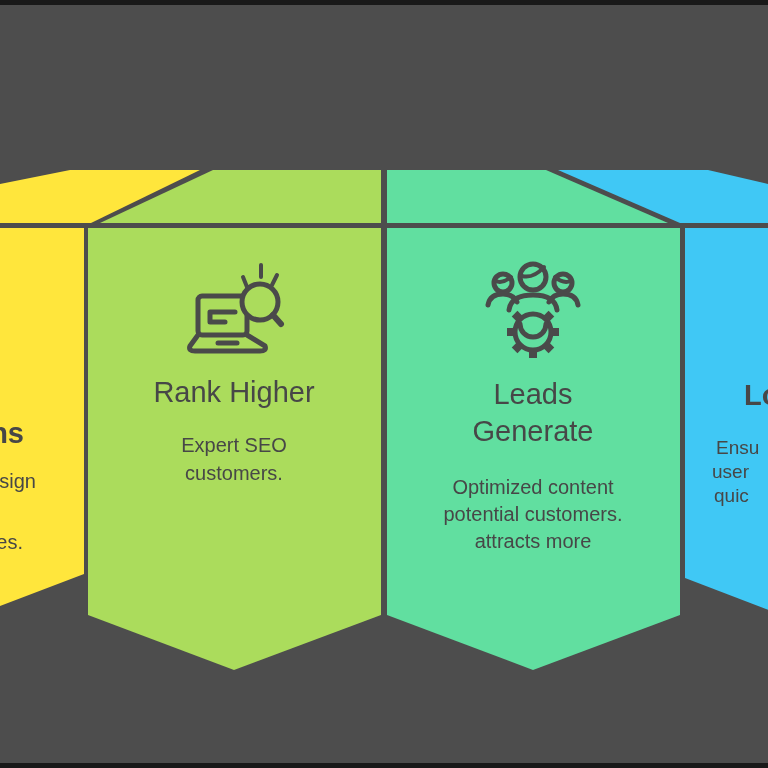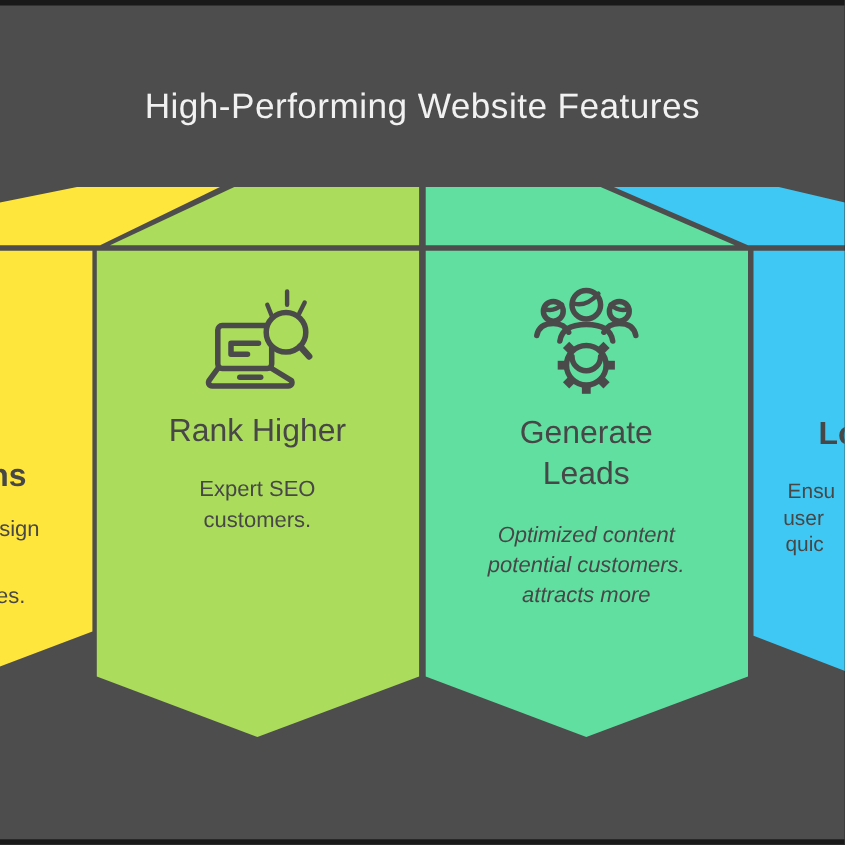--- a/index.html
+++ b/index.html
@@ -32,21 +32,21 @@
   .frag.blue-body{font-size:19px;}
   
   .y-title{left:-126px;top:417px;}
   .y-l1{left:-114px;top:470px;}
   .y-l2{left:-127px;top:531px;}
   
   .bt-green{left:94px;top:376px;width:280px;}
   .bb-green{left:114px;top:431px;width:240px;}
   
   .bt-teal{left:413px;top:376px;width:240px;}
-  .bb-teal{left:413px;top:474px;width:240px;font-style:italic;}
+  .bb-teal{left:413px;top:474px;width:240px;}
   
   .b-title{left:744px;top:379px;}
   .b-l1{left:716px;top:437px;}
   .b-l2{left:712px;top:461px;}
   .b-l3{left:714px;top:485px;}
 </style>
 </head>
 <body>
 
 <div class="stage">
@@ -105,35 +105,34 @@
         <path d="M50,97 V105"></path>
         <path d="M62.7,91.7 L68.4,97.4"></path>
         <path d="M37.3,91.7 L31.6,97.4"></path>
         <path d="M62.7,66.3 L68.4,60.6"></path>
         <path d="M37.3,66.3 L31.6,60.6"></path>
       </g>
       <path d="M37,71 A13,13 0 0 0 63,71"></path>
     </g>
   </svg>
 
-  <h1 class="main-title">High-Performing Website Features</h1>
 
   <div class="frag title right y-title">ns</div>
   <div class="frag body right y-l1">sign</div>
   <div class="frag body right y-l2">es.</div>
 
   <div class="btitle bt-green">Rank Higher</div>
   <div class="bbody green bb-green">
     <div>Expert SEO</div>
     <div>customers.</div>
   </div>
 
   <div class="btitle teal bt-teal">
+    <div>Leads</div>
     <div>Generate</div>
-    <div>Leads</div>
   </div>
   <div class="bbody teal bb-teal">
     <div>Optimized content</div>
     <div>potential customers.</div>
     <div>attracts more</div>
   </div>
 
   <div class="frag title b-title">Lo</div>
   <div class="frag blue-body b-l1">Ensu</div>
   <div class="frag blue-body b-l2">user</div>

